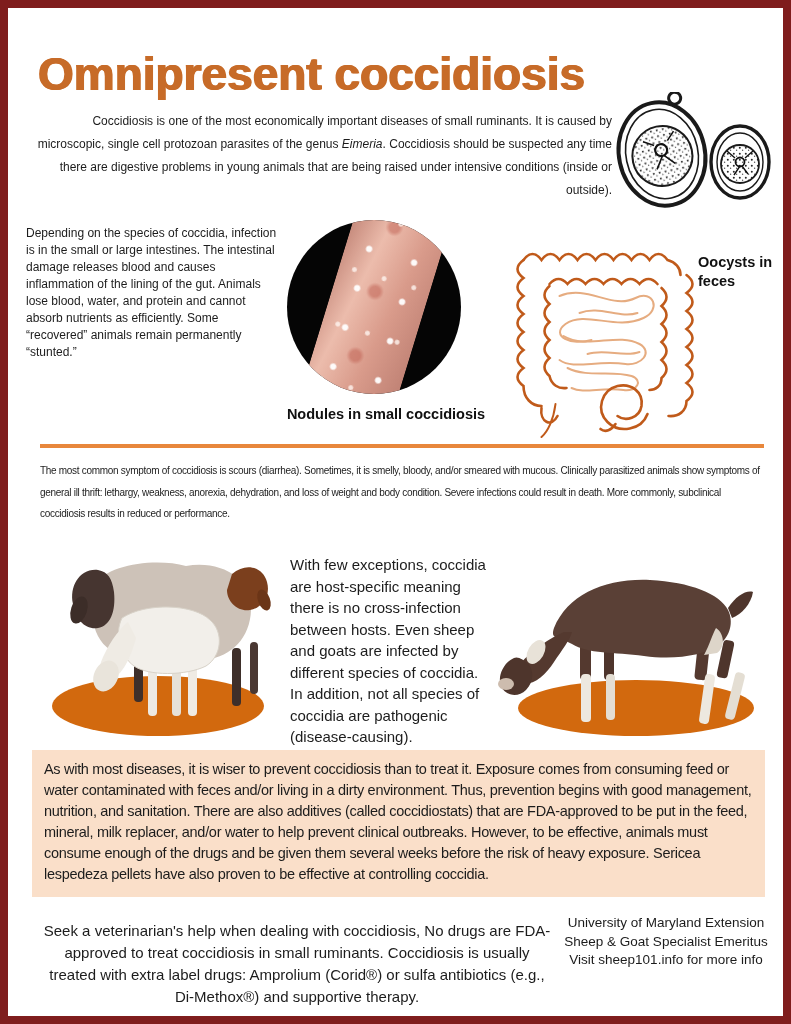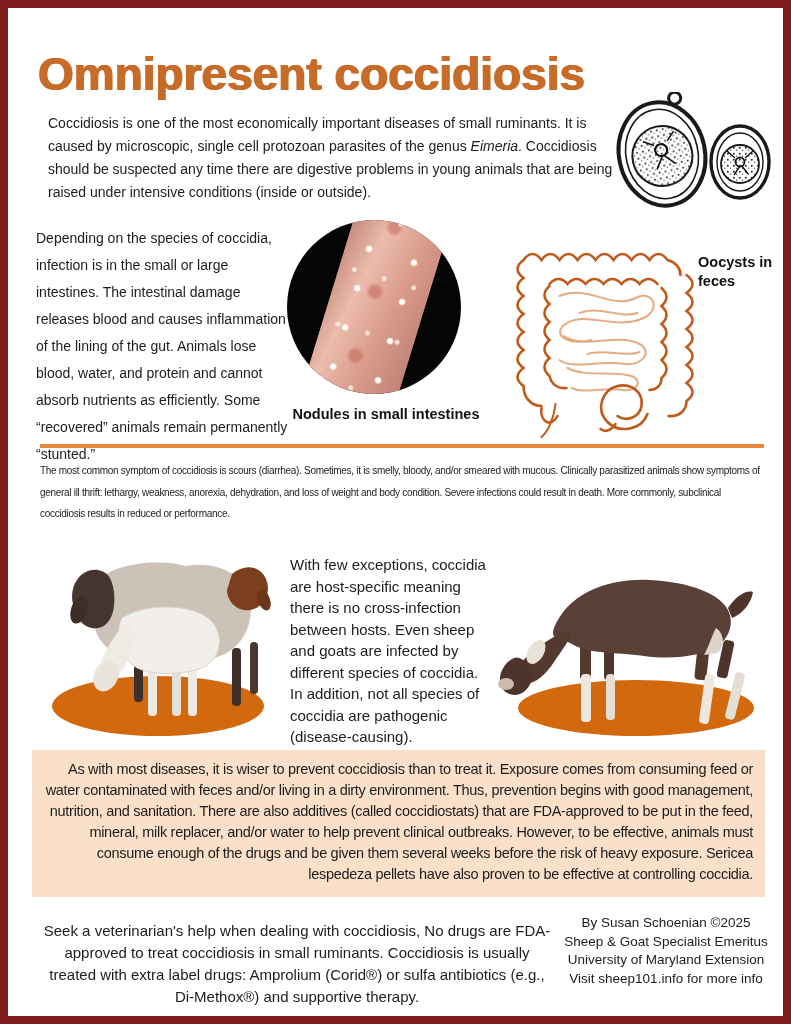--- a/index.html
+++ b/index.html
@@ -7,26 +7,26 @@
     position:relative; width:791px; height:1024px; box-sizing:border-box;
     background:#fff; border:8px solid #7f1d1d; overflow:hidden;
     font-family:Liberation Sans, sans-serif; color:#1c1c1c;
   }
   .abs{position:absolute;}
   .page-title{
     left:30px; top:8px; font-size:46px; font-weight:bold; color:#C76B28;
     letter-spacing:0px; text-shadow:0.8px 0 0 #C76B28, -0.8px 0 0 #C76B28;
     white-space:nowrap;
   }
-  .intro{left:40px; top:90px; width:576px; font-size:14px; line-height:23px;}
+  .intro{left:28px; top:90px; width:576px; font-size:12px; line-height:23px;text-align:right;}
   .intro .em{font-style:italic;}
   .caption{font-weight:bold; color:#111;}
   .oocysts-fig{left:604px; top:84px; width:160px; height:130px;}
   .oocysts-cap{left:690px; top:210px; width:82px; font-size:14.5px; line-height:19px;margin-top:35px;}
-  .infection{left:28px; top:217px; width:254px; font-size:14px; line-height:27px;}
+  .infection{left:18px; top:217px; width:254px; font-size:12px; line-height:17px;}
   .nodule-circle{
     left:279px; top:212px; width:174px; height:174px; border-radius:50%;
     background:#050505; overflow:hidden;
   }
   .nodule-strip{
     position:absolute; left:24%; top:-16%; width:54%; height:132%;
     transform:rotate(17deg); border-radius:14px;
     background-color:#dba294;
     background-image:
       radial-gradient(circle, rgba(255,255,255,.95) 2.6px, rgba(255,255,255,0) 3.8px),
@@ -39,21 +39,20 @@
   .intestine-fig{left:488px; top:208px; width:218px; height:222px;}
   .rule{left:32px; top:436px; width:724px; height:4px; background:#E8873C;}
   .symptoms{left:32px; top:452px; width:726px; font-size:10px; line-height:21.5px; letter-spacing:-0.3px;}
   .lambs-fig{left:28px; top:526px; width:252px; height:208px;}
   .host{left:282px; top:546px; width:202px; font-size:15px; line-height:21.5px;}
   .goat-fig{left:476px; top:524px; width:292px; height:212px;}
   .prevention-box{
     left:24px; top:742px; width:733px; height:147px; box-sizing:border-box;
     background:#FADFC9; padding:9px 12px; font-size:14.5px; line-height:21px;
     letter-spacing:-0.3px;
-    text-align:right;
   }
   .treatment{left:24px; top:904px; width:514px; text-align:center; font-size:15px; line-height:22px;}
   .credits{left:552px; top:906px; width:212px; text-align:center; font-size:13.5px; line-height:18.5px;}
 </style>
 </head>
 <body>
 
 <div class="page">
 
   <h1 class="abs page-title">Omnipresent coccidiosis</h1>
@@ -83,21 +82,21 @@
       <path d="M128,74 l-6,9 M130,74 l6,8 M123,66 l-8,-7 M133,66 l8,-7" stroke="#111" stroke-width="1.4" fill="none"></path>
     </g>
   </svg>
   <div class="abs oocysts-cap caption">Oocysts in feces</div>
 
   <p class="abs infection" style="margin:0;">Depending on the species of coccidia, infection is in the small or large intestines. The intestinal damage releases blood and causes inflammation of the lining of the gut. Animals lose blood, water, and protein and cannot absorb nutrients as efficiently. Some “recovered” animals remain permanently “stunted.”</p>
 
   <div class="abs nodule-circle">
     <div class="nodule-strip"></div>
   </div>
-  <div class="abs nodules-cap caption">Nodules in small intestines</div>
+  <div class="abs nodules-cap caption">Nodules in small coccidiosis</div>
 
   <svg class="abs intestine-fig" viewBox="0 0 215 222">
     <g fill="none" stroke="#E6AC80" stroke-width="2" stroke-linecap="round">
       <path d="M62,80 c28,-12 52,14 76,2 c18,-9 26,12 8,20 c-28,13 -58,-8 -78,6 c-16,12 6,22 26,16"></path>
       <path d="M66,120 c24,14 54,-4 76,8 c14,8 2,22 -14,20 c-30,-4 -52,6 -66,-4"></path>
       <path d="M70,152 c20,10 44,2 64,8 c12,4 6,16 -8,14 c-22,-3 -40,4 -52,-2"></path>
       <path d="M82,97 c20,-8 40,6 58,0 M90,138 c18,-6 36,4 52,-2"></path>
     </g>
     <g fill="none" stroke="#C05A1A" stroke-width="2.6" stroke-linecap="round">
       <path d="M26,44 q9,-12 18,0 q9,-12 18,0 q9,-12 18,0 q9,-12 18,0 q9,-12 18,0 q9,-12 18,0 q9,-12 18,0 q9,-12 18,0 c8,2 13,8 13,15"></path>
@@ -162,19 +161,18 @@
     </g>
   </svg>
 
   <div class="abs prevention-box">
     <span>As with most diseases, it is wiser to prevent coccidiosis than to treat it. Exposure comes from consuming feed or water contaminated with feces and/or living in a dirty environment. Thus, prevention begins with good management, nutrition, and sanitation. There are also additives (called coccidiostats) that are FDA-approved to be put in the feed, mineral, milk replacer, and/or water to help prevent clinical outbreaks. However, to be effective, animals must consume enough of the drugs and be given them several weeks before the risk of heavy exposure. Sericea lespedeza pellets have also proven to be effective at controlling coccidia.</span>
   </div>
 
   <p class="abs treatment" style="margin:8px;">Seek a veterinarian's help when dealing with coccidiosis,  No drugs are FDA-approved to treat coccidiosis in small ruminants. Coccidiosis is usually treated with extra label drugs: Amprolium (Corid®) or sulfa antibiotics (e.g., Di-Methox®) and supportive therapy.</p>
 
   <div class="abs credits">
-    <div>By Susan Schoenian   ©2025</div>
+    <div>University of Maryland Extension</div>
     <div>Sheep &amp; Goat Specialist Emeritus</div>
-    <div>University of Maryland Extension</div>
     <div>Visit sheep101.info for more info</div>
   </div>
 
 </div>
 
 </body></html>

